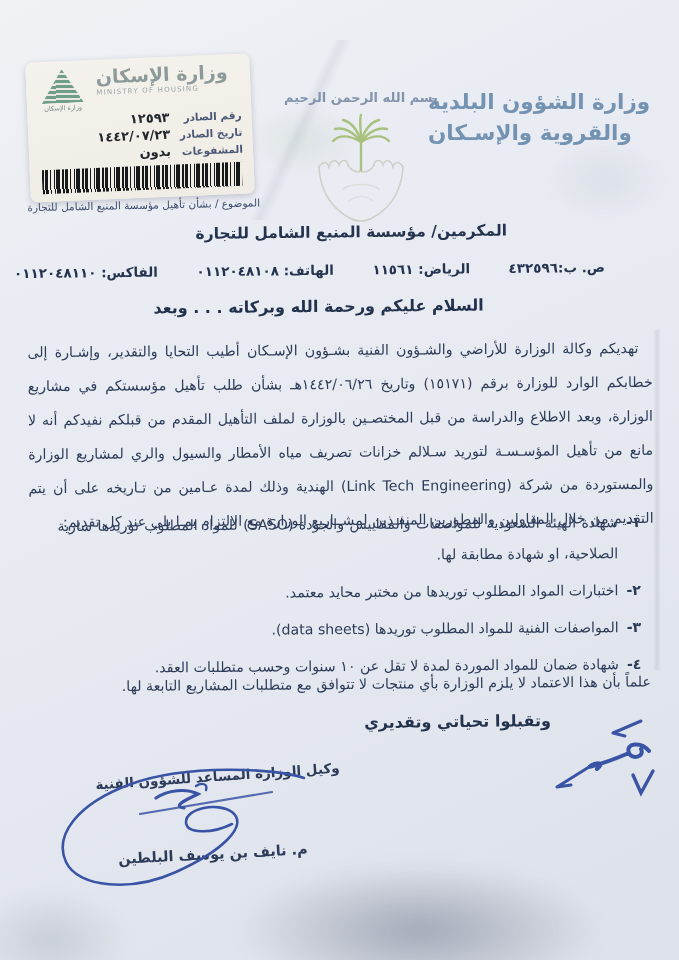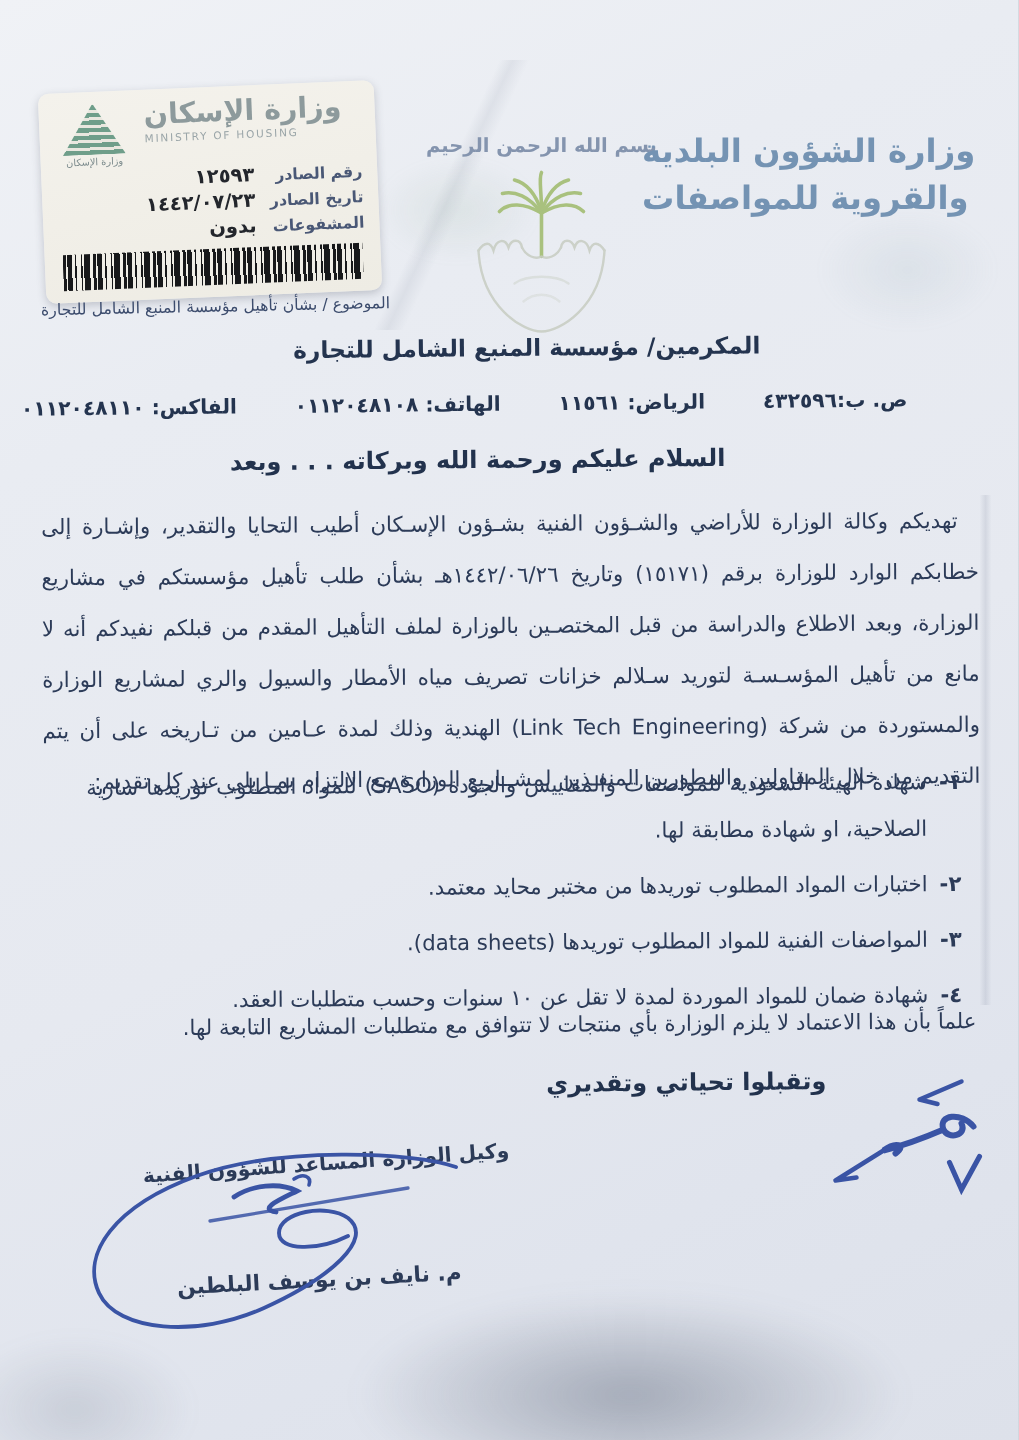--- a/index.html
+++ b/index.html
@@ -148,21 +148,21 @@
         <path d="M102 58 C98 52, 94 52, 92 58 C90 50, 84 50, 82 56 C80 50, 74 50, 73 56"></path>
         <path d="M47 56 C50 62, 56 64, 60 62 C64 64, 70 62, 73 56"></path>
         <path d="M42 80 C50 74, 70 74, 78 80" opacity=".5"></path>
         <path d="M48 92 C55 86, 65 86, 72 92" opacity=".4"></path>
       </g>
     </svg>
   </div>
 
   <div class="ministry-name">
     <div>وزارة الشؤون البلدية</div>
-    <div>والقروية للمواصفات</div>
+    <div>والقروية والإسـكان</div>
   </div>
 
   <div class="addressee">المكرمين/ مؤسسة المنبع الشامل للتجارة</div>
 
   <div class="contact">
     <span class="pair">ص. ب:٤٣٢٥٩٦</span>
     <span class="pair">الرياض: ١١٥٦١</span>
     <span class="pair">الهاتف: ٠١١٢٠٤٨١٠٨</span>
     <span class="pair">الفاكس: ٠١١٢٠٤٨١١٠</span>
   </div>

